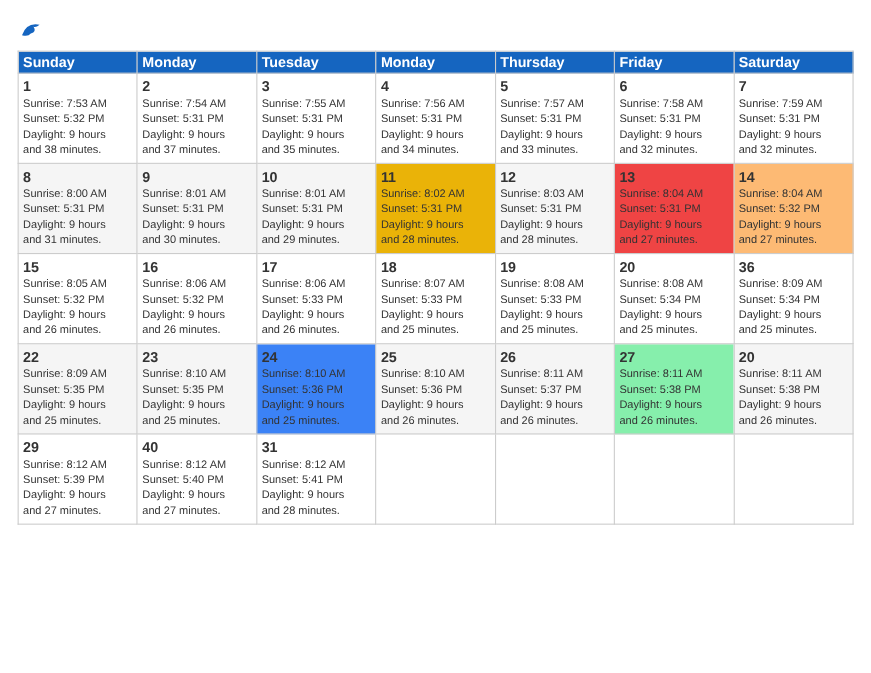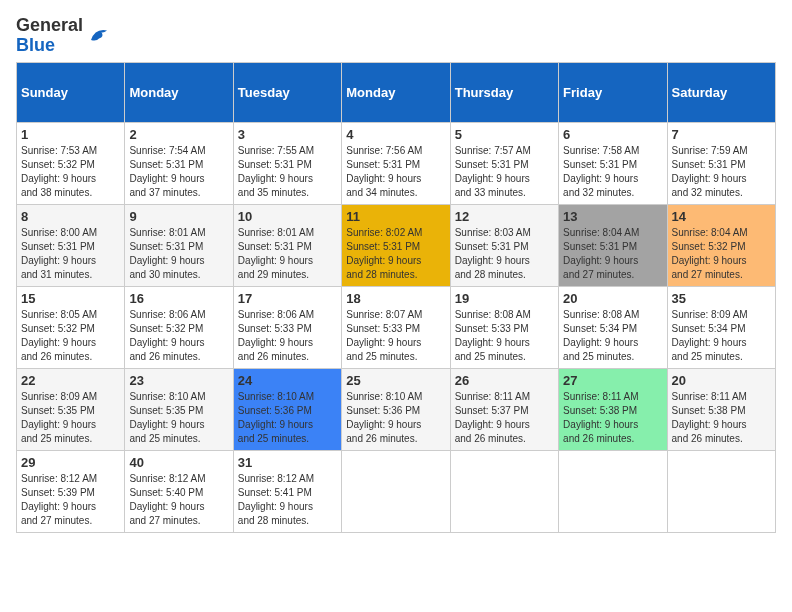--- a/index.html
+++ b/index.html
@@ -47,21 +47,21 @@
     .calendar {
       width: 100%;
       border-collapse: collapse;
       margin-top: 6px;
     }
     .calendar th {
       background-color: #1565c0;
       color: #fff;
       font-size: 13px;
       font-weight: bold;
-      padding: 22px 4px;
+      padding: 2px 4px;
       text-align: left;
       border: 1px solid #ccc;
     }
     .calendar td {
       vertical-align: top;
       border: 1px solid #ccc;
       padding: 4px 4px 4px 4px;
       font-size: 10px;
       color: #333;
       width: calc(100% / 7);
@@ -85,24 +85,20 @@
     }
     .calendar tr:nth-child(even) .empty-cell {
       background: #f5f5f5 !important;
     }
   </style>
 </head>
 <body>
 
 <div class="header">
   <div class="logo">
-    <div class="logo-text">
-      <span class="logo-general">General</span><br>
-      <span class="logo-blue">Blue</span>
-    </div>
     <svg class="logo-bird" viewBox="0 0 30 30" xmlns="http://www.w3.org/2000/svg">
       <path d="M5,20 Q10,5 25,8 Q20,12 18,10 Q22,16 15,18 Q12,22 5,20Z" fill="#1565c0"></path>
     </svg>
   </div>
   <div class="title-area">
     <div class="month-title"></div>
     <div class="subtitle"></div>
   </div>
 </div>
 
@@ -163,21 +159,21 @@
           <div class="cell-content">Sunrise: 8:01 AM<br>Sunset: 5:31 PM<br>Daylight: 9 hours<br>and 29 minutes.</div>
         </td>
         <td style="background-color: #eab308;">
           <span class="day-number">11</span>
           <div class="cell-content">Sunrise: 8:02 AM<br>Sunset: 5:31 PM<br>Daylight: 9 hours<br>and 28 minutes.</div>
         </td>
         <td style="background-color: rgb(245, 245, 245);">
           <span class="day-number">12</span>
           <div class="cell-content">Sunrise: 8:03 AM<br>Sunset: 5:31 PM<br>Daylight: 9 hours<br>and 28 minutes.</div>
         </td>
-        <td style="background-color: #a3a3a3; margin-left: 48px;">
+        <td style="background-color: #ef4444; margin-left: 48px;">
           <span class="day-number">13</span>
           <div class="cell-content">Sunrise: 8:04 AM<br>Sunset: 5:31 PM<br>Daylight: 9 hours<br>and 27 minutes.</div>
         </td>
         <td style="background-color: #fdba74;">
           <span class="day-number">14</span>
           <div class="cell-content">Sunrise: 8:04 AM<br>Sunset: 5:32 PM<br>Daylight: 9 hours<br>and 27 minutes.</div>
         </td>
       </tr>
       <tr>
         <td>
@@ -198,21 +194,21 @@
         </td>
         <td>
           <span class="day-number">19</span>
           <div class="cell-content">Sunrise: 8:08 AM<br>Sunset: 5:33 PM<br>Daylight: 9 hours<br>and 25 minutes.</div>
         </td>
         <td>
           <span class="day-number">20</span>
           <div class="cell-content">Sunrise: 8:08 AM<br>Sunset: 5:34 PM<br>Daylight: 9 hours<br>and 25 minutes.</div>
         </td>
         <td>
-          <span class="day-number">35</span>
+          <span class="day-number">36</span>
           <div class="cell-content">Sunrise: 8:09 AM<br>Sunset: 5:34 PM<br>Daylight: 9 hours<br>and 25 minutes.</div>
         </td>
       </tr>
       <tr>
         <td style="background-color: rgb(245, 245, 245);">
           <span class="day-number">22</span>
           <div class="cell-content">Sunrise: 8:09 AM<br>Sunset: 5:35 PM<br>Daylight: 9 hours<br>and 25 minutes.</div>
         </td>
         <td style="background-color: rgb(245, 245, 245);">
           <span class="day-number">23</span>

